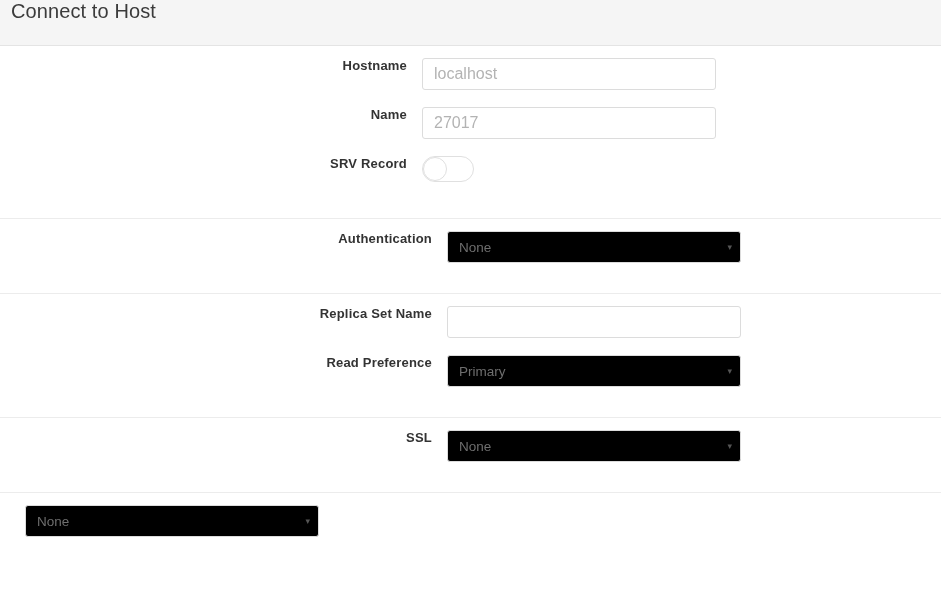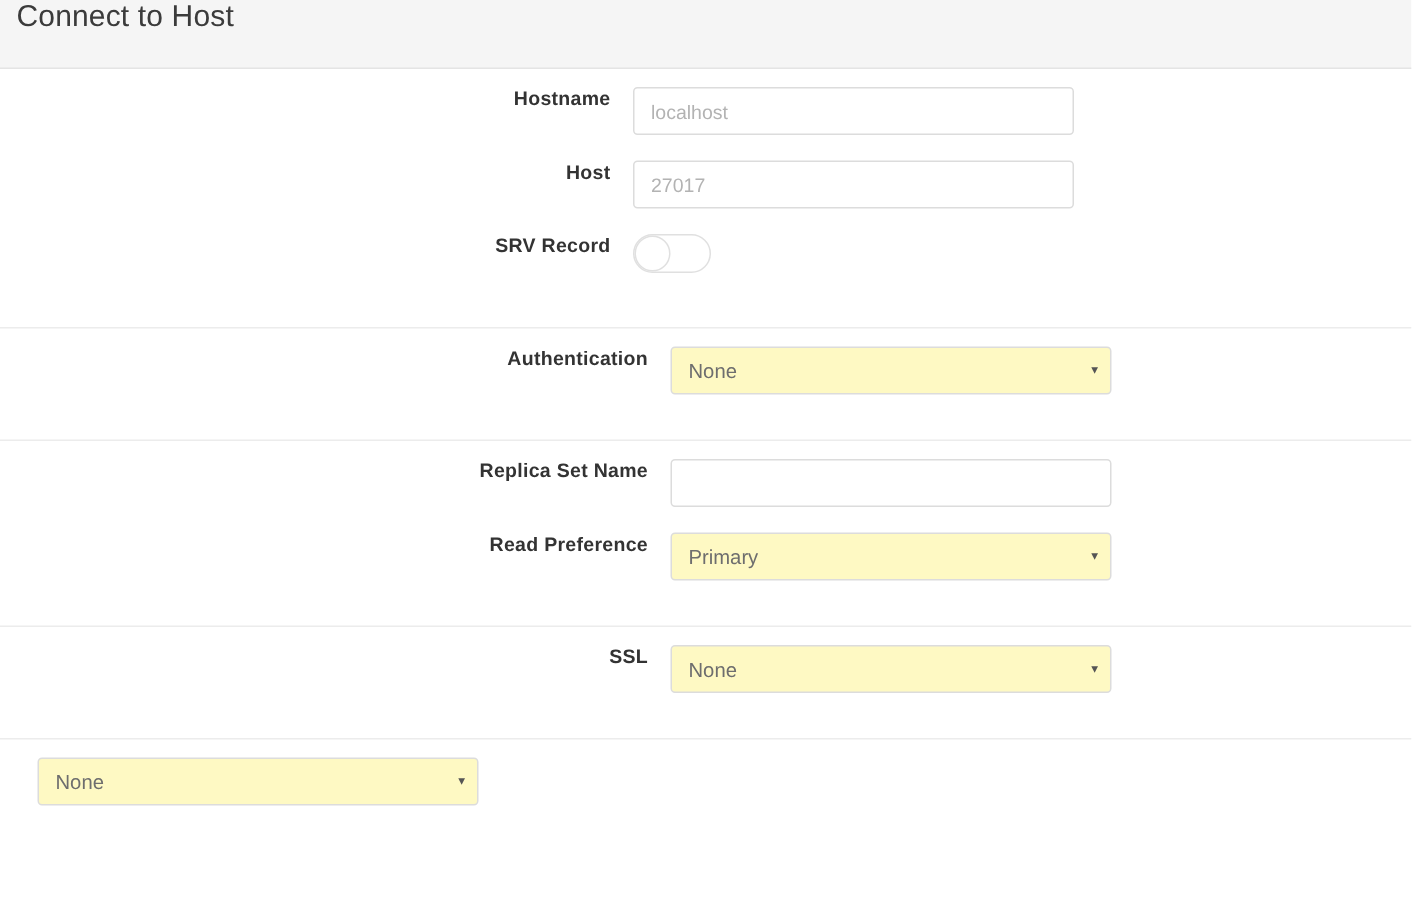--- a/index.html
+++ b/index.html
@@ -68,42 +68,42 @@
   }
 
   .textbox {
     width: 294px;
     height: 32px;
     box-sizing: border-box;
     border: 1px solid #dcdcdc;
     border-radius: 3px;
     background: #ffffff;
     font-family: "Liberation Sans", sans-serif;
-    font-size: 13px;
+    font-size: 16px;
     color: #444444;
     padding: 0 11px;
     outline: none;
   }
   .textbox::placeholder {
     color: #b3b3b3;
     opacity: 1;
   }
 
   .selectwrap {
     position: relative;
     width: 294px;
     height: 32px;
   }
   .selectbox {
     width: 294px;
     height: 32px;
     box-sizing: border-box;
     border: 1px solid #dcdcdc;
     border-radius: 3px;
-    background: #fef9c3;
+    background: #000000;
     display: flex;
     align-items: center;
     padding: 0 11px;
     font-size: 13.5px;
     color: #6e6e6e;
     cursor: default;
   }
   .select-caret {
     position: absolute;
     right: 9px;
@@ -146,21 +146,21 @@
 </div>
 
 <div class="form" id="form-root">
     <div class="section">
       <div class="section-inner">
         <div class="row">
           <div class="label">Hostname</div>
           <div class="control"><input type="text" class="textbox" placeholder="localhost" style=""></div>
         </div>
         <div class="row">
-          <div class="label">Host</div>
+          <div class="label">Name</div>
           <div class="control"><input type="text" class="textbox" placeholder="27017" style=""></div>
         </div>
         <div class="row">
           <div class="label">SRV Record</div>
           <div class="control">
             <div class="toggle">
               <div class="toggle-knob"></div>
             </div>
           </div>
         </div>

